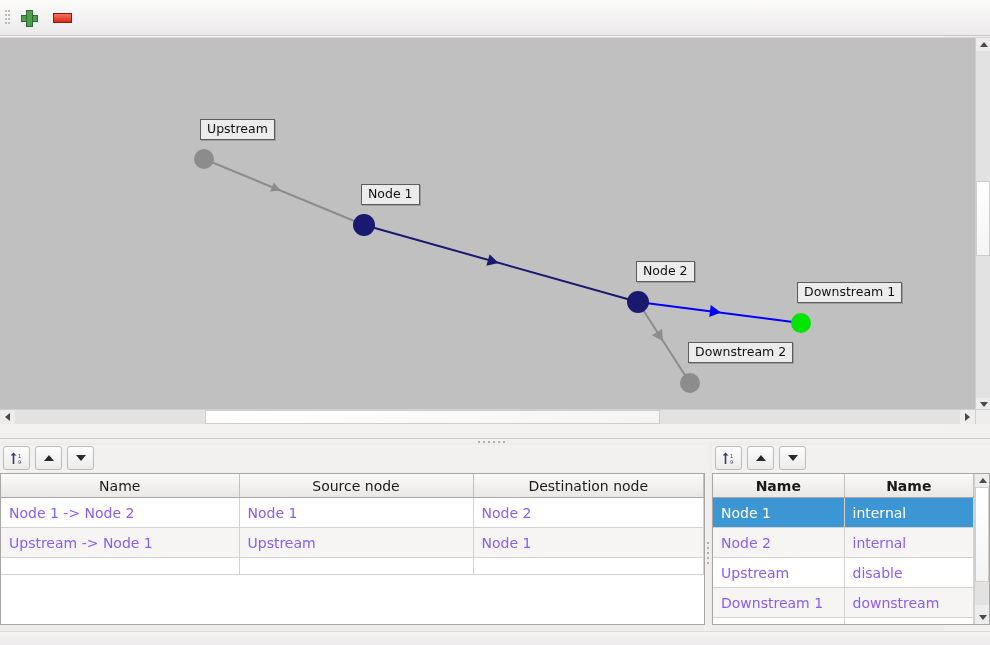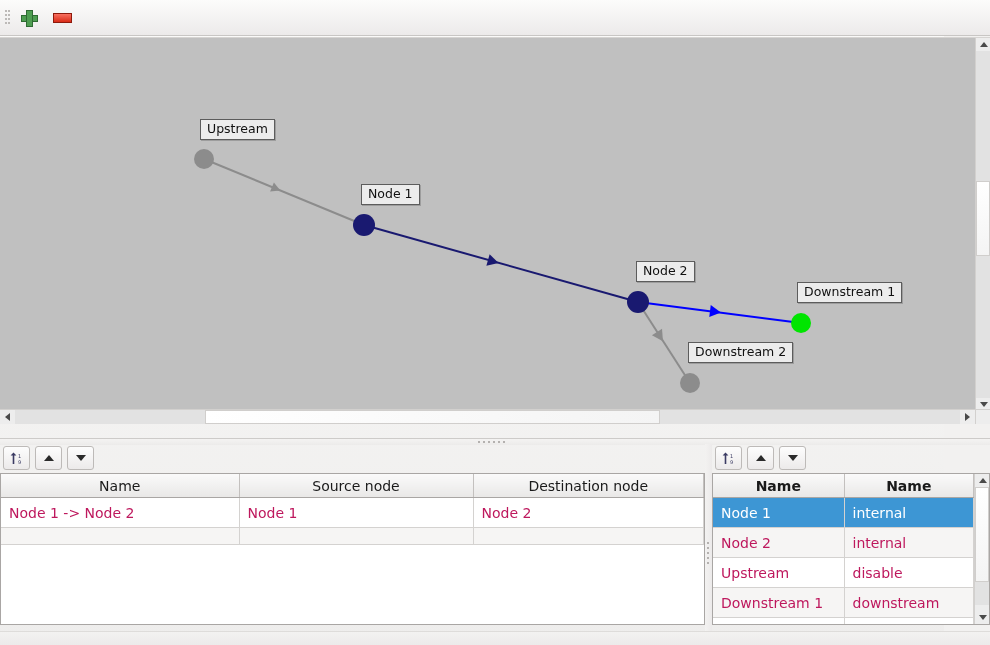--- a/index.html
+++ b/index.html
@@ -185,21 +185,21 @@
     color: #1a1a1a;
     text-align: center;
     padding: 0;
   }
   table.grid.bold-head th { font-weight: bold; }
   table.grid td {
     height: 29px;
     border-right: 1px solid #d4d2d0;
     border-bottom: 1px solid #d4d2d0;
     padding: 0 0 0 8px;
-    color: #be185d;
+    color: #8b5cf6;
     white-space: nowrap;
     overflow: hidden;
     text-overflow: ellipsis;
   }
   table.grid tr:nth-child(odd)  td { background: #ffffff; }
   table.grid tr:nth-child(even) td { background: #f6f5f4; }
   table.grid tr.selected td {
     background: #3d96d4;
     color: #ffffff;
   }
@@ -373,20 +373,25 @@
             <th>Source node</th>
             <th>Destination node</th>
           </tr>
         </thead>
         <tbody>
           <tr>
             <td>Node 1 -&gt; Node 2</td>
             <td>Node 1</td>
             <td>Node 2</td>
           </tr>
+          <tr>
+            <td>Upstream -&gt; Node 1</td>
+            <td>Upstream</td>
+            <td>Node 1</td>
+          </tr>
           <tr class="filler">
             <td></td>
               <td></td>
               <td></td>
           </tr>
         </tbody>
       </table>
     </div>
   </div>
 

